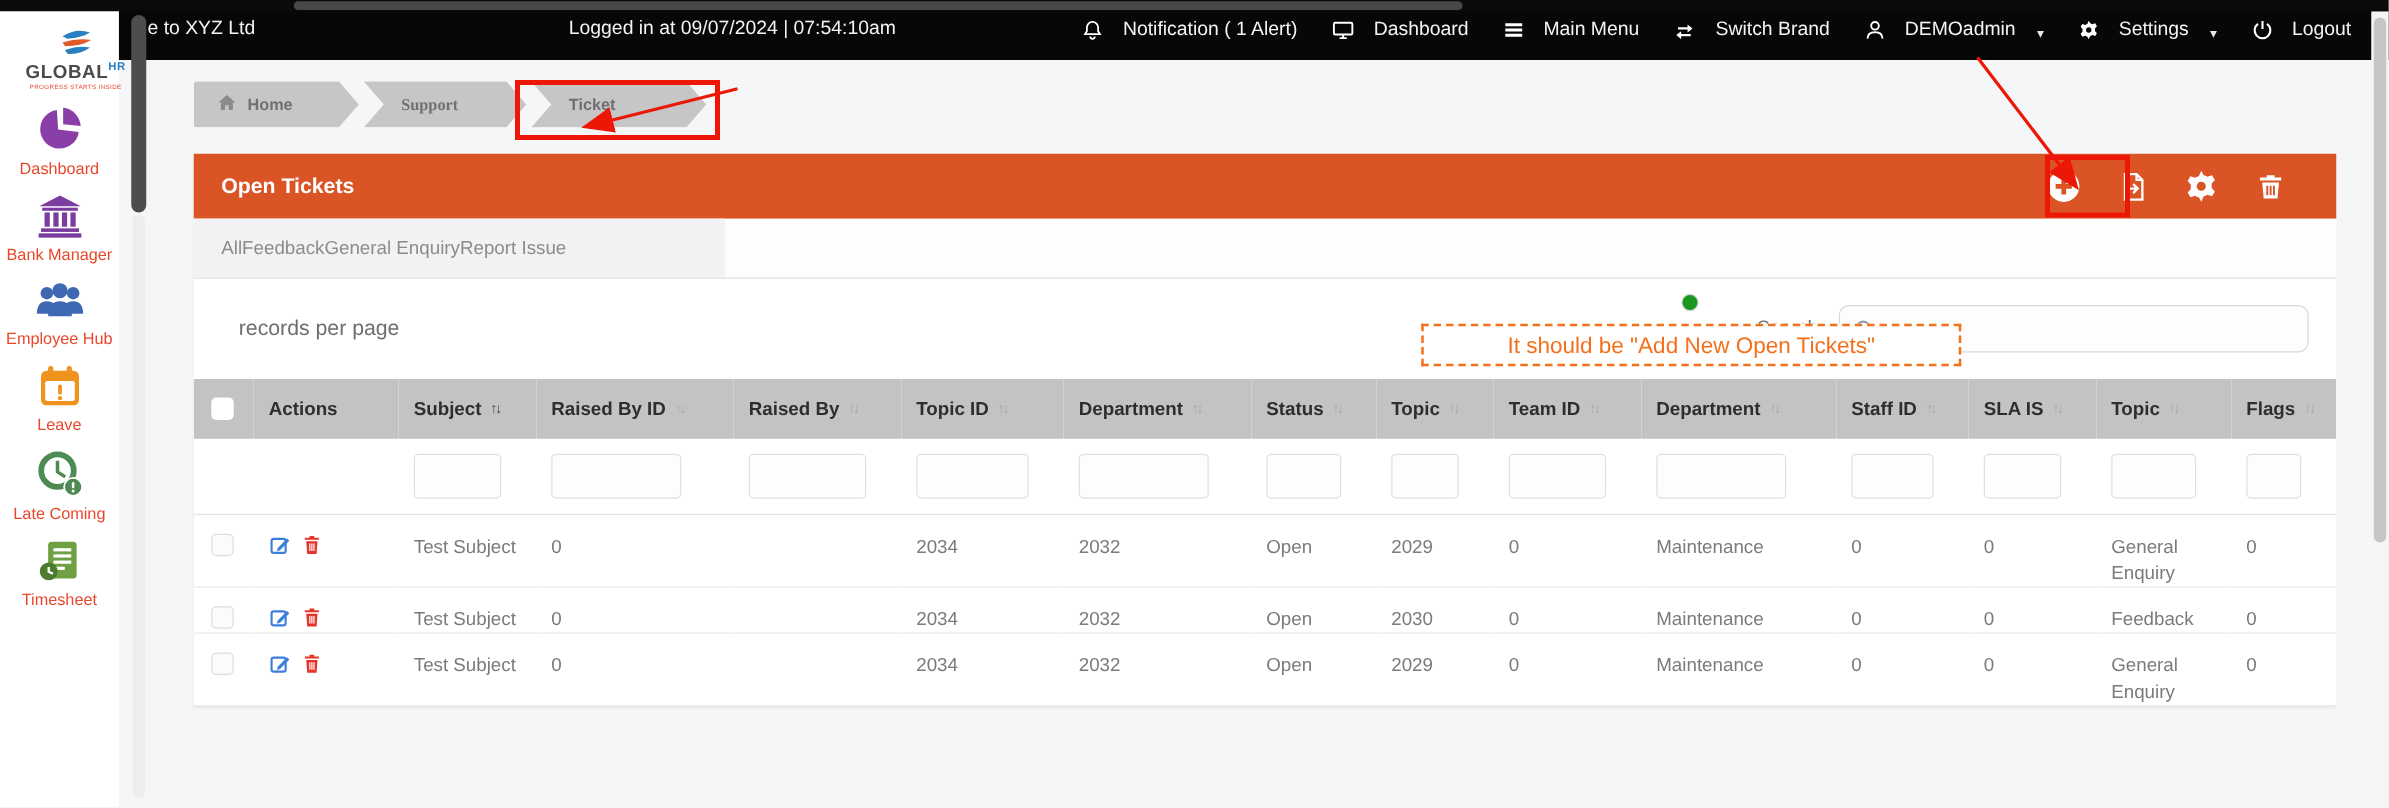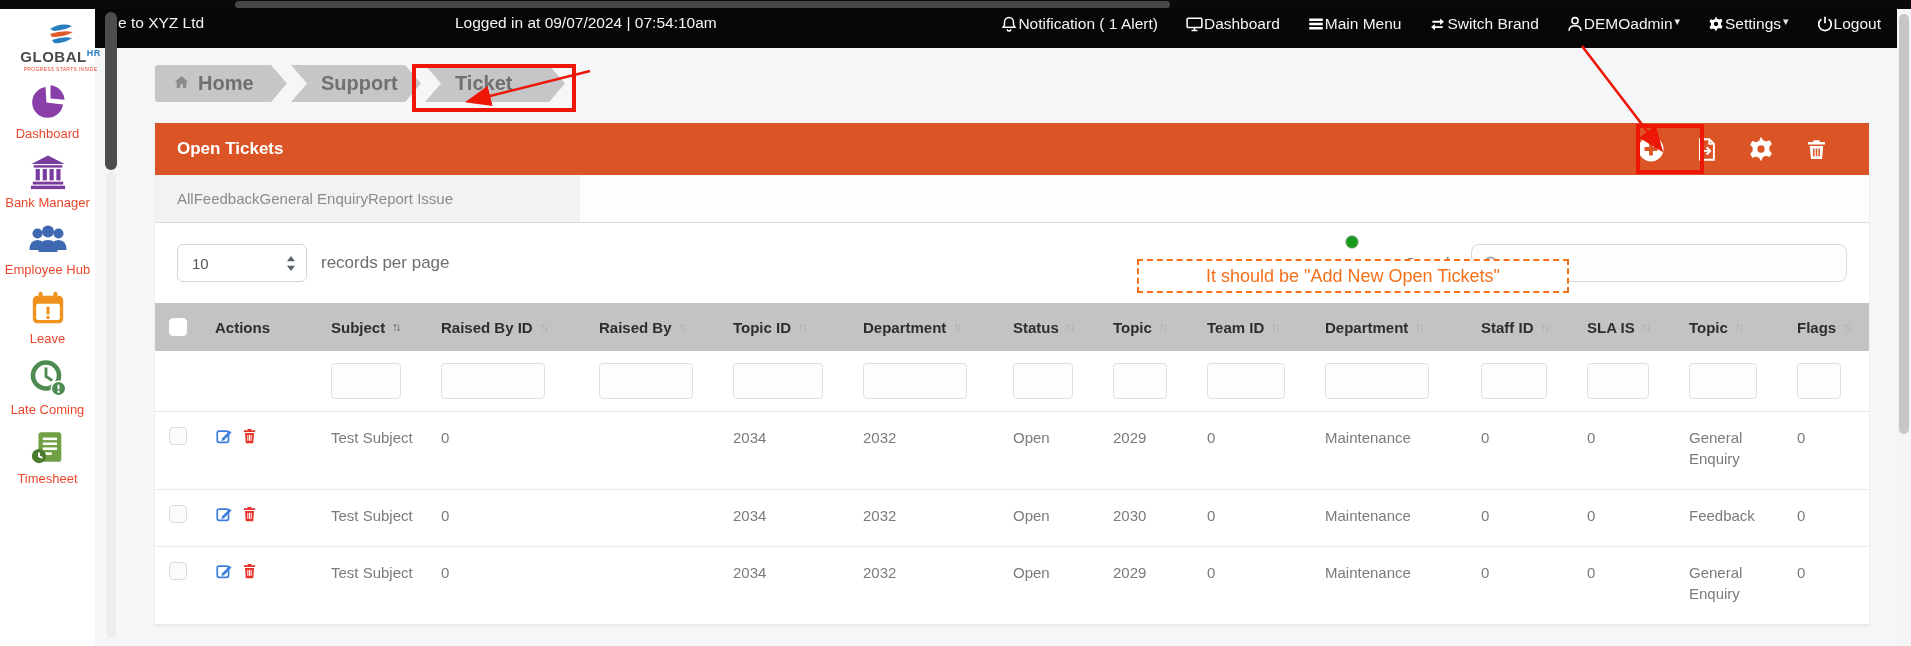--- a/index.html
+++ b/index.html
@@ -5,21 +5,21 @@
   * { margin:0; padding:0; box-sizing:border-box; }
   body { font-family:"Liberation Sans", sans-serif; background:#e9e9ec; }
   .screen { position:relative; width:1911px; height:646px; overflow:hidden; background:#f5f6f8; }
 
   
   .topbar { position:absolute; left:95px; top:0; width:1816px; height:48px; background:#070707;
             display:flex; align-items:center; color:#f4f4f4; font-size:15px; }
   .tb-company { position:absolute; left:23px; top:14px; white-space:nowrap; font-size:15.5px; }
   .tb-logged  { position:absolute; left:360px; top:14px; white-space:nowrap; font-size:15.5px; }
   .tb-menu { position:absolute; right:30px; top:0; height:48px; display:flex; align-items:center; gap:27px; }
-  .tb-item { display:flex; align-items:flex-start; gap:0; cursor:pointer; white-space:nowrap; font-size:15.5px; }
+  .tb-item { display:flex; align-items:flex-end; gap:15px; cursor:pointer; white-space:nowrap; font-size:15.5px; }
   .tb-item .caret { font-size:11px; margin-left:2px; color:#e8e8e8; }
   .tb-item svg { display:block; }
 
   
   .hscroll { position:absolute; left:0; top:0; width:1911px; height:9px; background:#0a0a0a; z-index:40; }
   .hthumb  { position:absolute; left:235px; top:1px; width:935px; height:7px; background:#474747; border-radius:4px; }
 
   
   .sidebar { position:absolute; left:0; top:9px; width:95px; height:637px; background:#ffffff; z-index:30;
              display:flex; flex-direction:column; align-items:center; padding-top:12px; }
@@ -38,26 +38,26 @@
   .vthumb-left { position:absolute; left:105px; top:12px; width:12px; height:158px; background:#4d4d4d; border-radius:6px; z-index:36;}
   
   .vtrack-right { position:absolute; right:0; top:9px; width:14px; height:637px; background:#f5f5f5; z-index:35;}
   .vthumb-right { position:absolute; right:2px; top:14px; width:10px; height:420px; background:#c6c6c6; border-radius:5px; z-index:36;}
 
   
   .content { position:absolute; left:117px; top:48px; width:1780px; height:598px; background:#f5f6f8; }
 
   
   .breadcrumb { position:absolute; left:38px; top:17px; display:flex; gap:4px; list-style:none; }
-  .crumb { height:37px; background:#c6c6c8; color:#707070; font-size:20px; font-weight:bold;
+  .crumb { height:37px; background:#c6c6c8; color:#707070; font-size:13px; font-weight:bold;
            display:flex; align-items:center; padding:0 26px 0 30px; cursor:pointer;
            clip-path:polygon(0 0, calc(100% - 16px) 0, 100% 50%, calc(100% - 16px) 100%, 0 100%, 16px 50%); }
   .crumb:first-child { clip-path:polygon(0 0, calc(100% - 16px) 0, 100% 50%, calc(100% - 16px) 100%, 0 100%);
                        padding-left:18px; border-radius:3px 0 0 3px; gap:8px; }
-  .crumb-home-w { width:132px; } .crumb-support-w { width:130px; } .crumb-ticket-w { width:140px; }
+  .crumb-home-w { width:132px; } .crumb-support-w { width:130px;font-family:Liberation Serif, serif; } .crumb-ticket-w { width:140px; }
 
   .page-title { position:absolute; left:622px; top:74px; font-size:21px; font-weight:bold; color:#f4731c; }
 
   
   .panel { position:absolute; left:38px; top:75px; width:1714px; background:#ffffff; box-shadow:0 1px 2px rgba(0,0,0,.08); }
   .panel-header { height:52px; background:#db5425; display:flex; align-items:center; padding:0 22px; }
   .panel-title { color:#ffffff; font-size:17px; font-weight:bold; }
   .panel-icons { margin-left:auto; display:flex; align-items:center; gap:25px; padding-right:16px; }
   .panel-icon { background:none; border:none; cursor:pointer; width:30px; height:30px; display:flex; align-items:center; justify-content:center; }
 
@@ -77,21 +77,21 @@
                 display:flex; align-items:center; padding:0 10px; gap:8px; }
   .search-box input { border:none; outline:none; background:transparent; flex:1; font-size:15px; color:#555; font-family:"Liberation Sans",sans-serif;}
 
   
   table.grid { width:100%; border-collapse:collapse; table-layout:fixed; }
   .grid thead th { background:#c3c3c5; height:48px; text-align:left; padding:0 6px 0 12px; font-size:15px; color:#2e2e2e;
                    white-space:nowrap; overflow:hidden; }
   .grid .th-inner { display:flex; align-items:center; gap:7px; }
   .sort { display:inline-flex; letter-spacing:-2px; font-size:11.5px; color:#a9a9ab; font-weight:normal; }
   .sort.active { color:#4a4a4a; }
-  .grid td { vertical-align:top; padding:15px 6px 20px 12px; font-size:15px; color:#7b7b7b; line-height:21px;
+  .grid td { vertical-align:top; padding:15px 6px 0 12px; font-size:15px; color:#7b7b7b; line-height:21px;
              border-bottom:1px solid #ececec; background:#fff; overflow:hidden; }
   .grid tr.filter-row td { padding:12px 6px 12px 12px; border-bottom:1px solid #e4e4e4; }
   .filter-input { width:calc(100% - 22px); max-width:104px; height:36px; border:1px solid #e0e0e0; border-radius:4px;
                   background:#fdfdfd; outline:none; padding:0 8px; font-size:14px; font-family:"Liberation Sans",sans-serif;}
   .cb { width:18px; height:18px; border-radius:4px; border:1px solid #dcdcdc; background:#fbfbfb; cursor:pointer; }
   .cb.on-gray { background:#ffffff; border-color:#ffffff; }
   .grid th.col-cb, .grid td.col-cb { padding-left:14px; }
   .actions-cell { display:flex; gap:9px; align-items:center; }
   .icon-btn { background:none; border:none; cursor:pointer; padding:0; display:flex; }
 
@@ -333,27 +333,20 @@
       <div class="tabs-row">
         <div class="tabs" id="tabs">
             <span class="tab">All</span>
             <span class="tab">Feedback</span>
             <span class="tab">General Enquiry</span>
             <span class="tab">Report Issue</span>
           </div>
       </div>
 
       <div class="controls-row">
-        <div class="records-select">
-          <span>10</span>
-          <svg width="10" height="17" viewBox="0 0 10 17" fill="#5a6068">
-            <path d="M5 1 L9 6.2 H1 Z"></path>
-              <path d="M5 16 L1 10.8 h8 Z"></path>
-          </svg>
-        </div>
         <span class="records-label">records per page</span>
         <div class="search-wrap">
           <span class="search-label">Search:</span>
           <div class="search-box">
             <svg width="19" height="19" viewBox="0 0 20 20" fill="none" stroke="#98a0a8" stroke-width="1.8">
               <circle cx="9" cy="9" r="5.5"></circle>
                 <path d="M13.5 13.5 L17.5 17.5"></path>
             </svg>
             <input type="text" value="" style="">
           </div>

